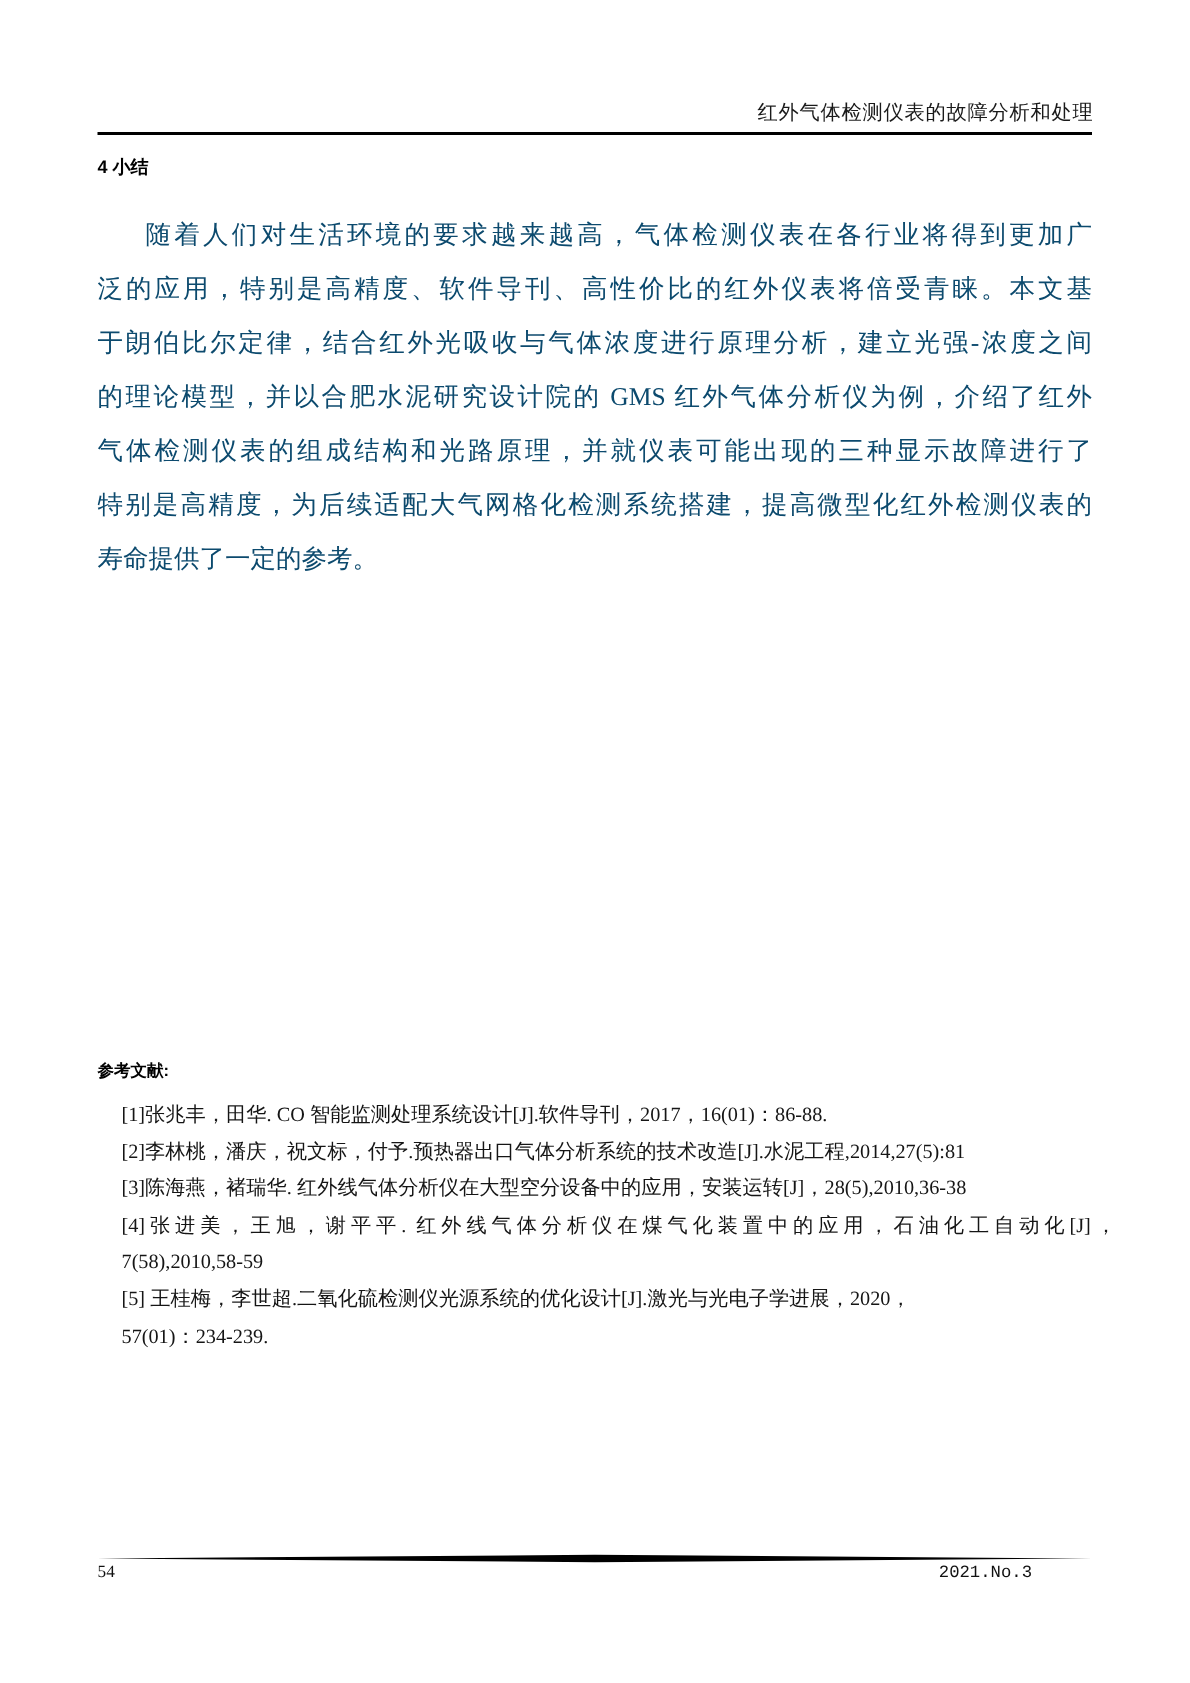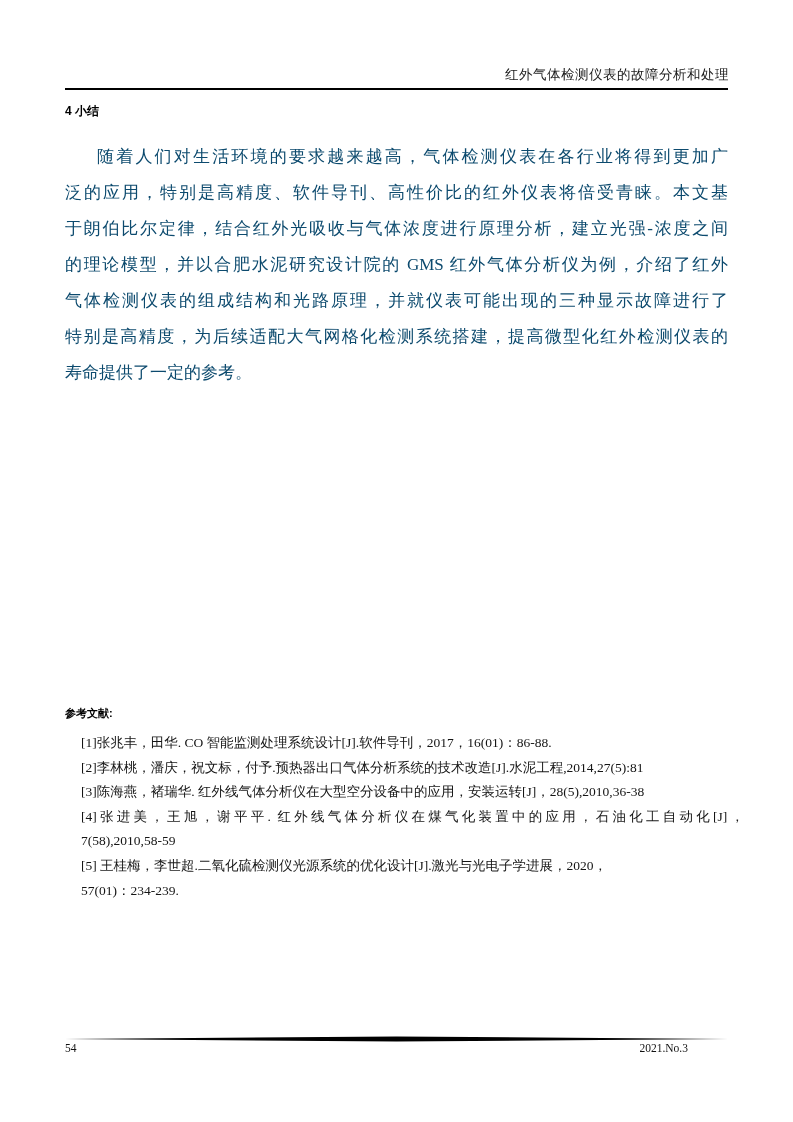--- a/index.html
+++ b/index.html
@@ -115,21 +115,21 @@
     width: 663px;
     text-align: left;
     font-family: Liberation Serif, serif;
     font-size: 11.5px;
     color: #111111;
   }
   .footer-issue {
     position: absolute;
     top: 1042px;
     right: 105px;
-    font-family: Liberation Serif, serif;
+    font-family: Liberation Mono, monospace;
     font-size: 11.5px;
     color: #111111;
   }
 </style>
 </head>
 <body>
 
 <div class="page">
 
   <div class="running-title">红外气体检测仪表的故障分析和处理</div>

